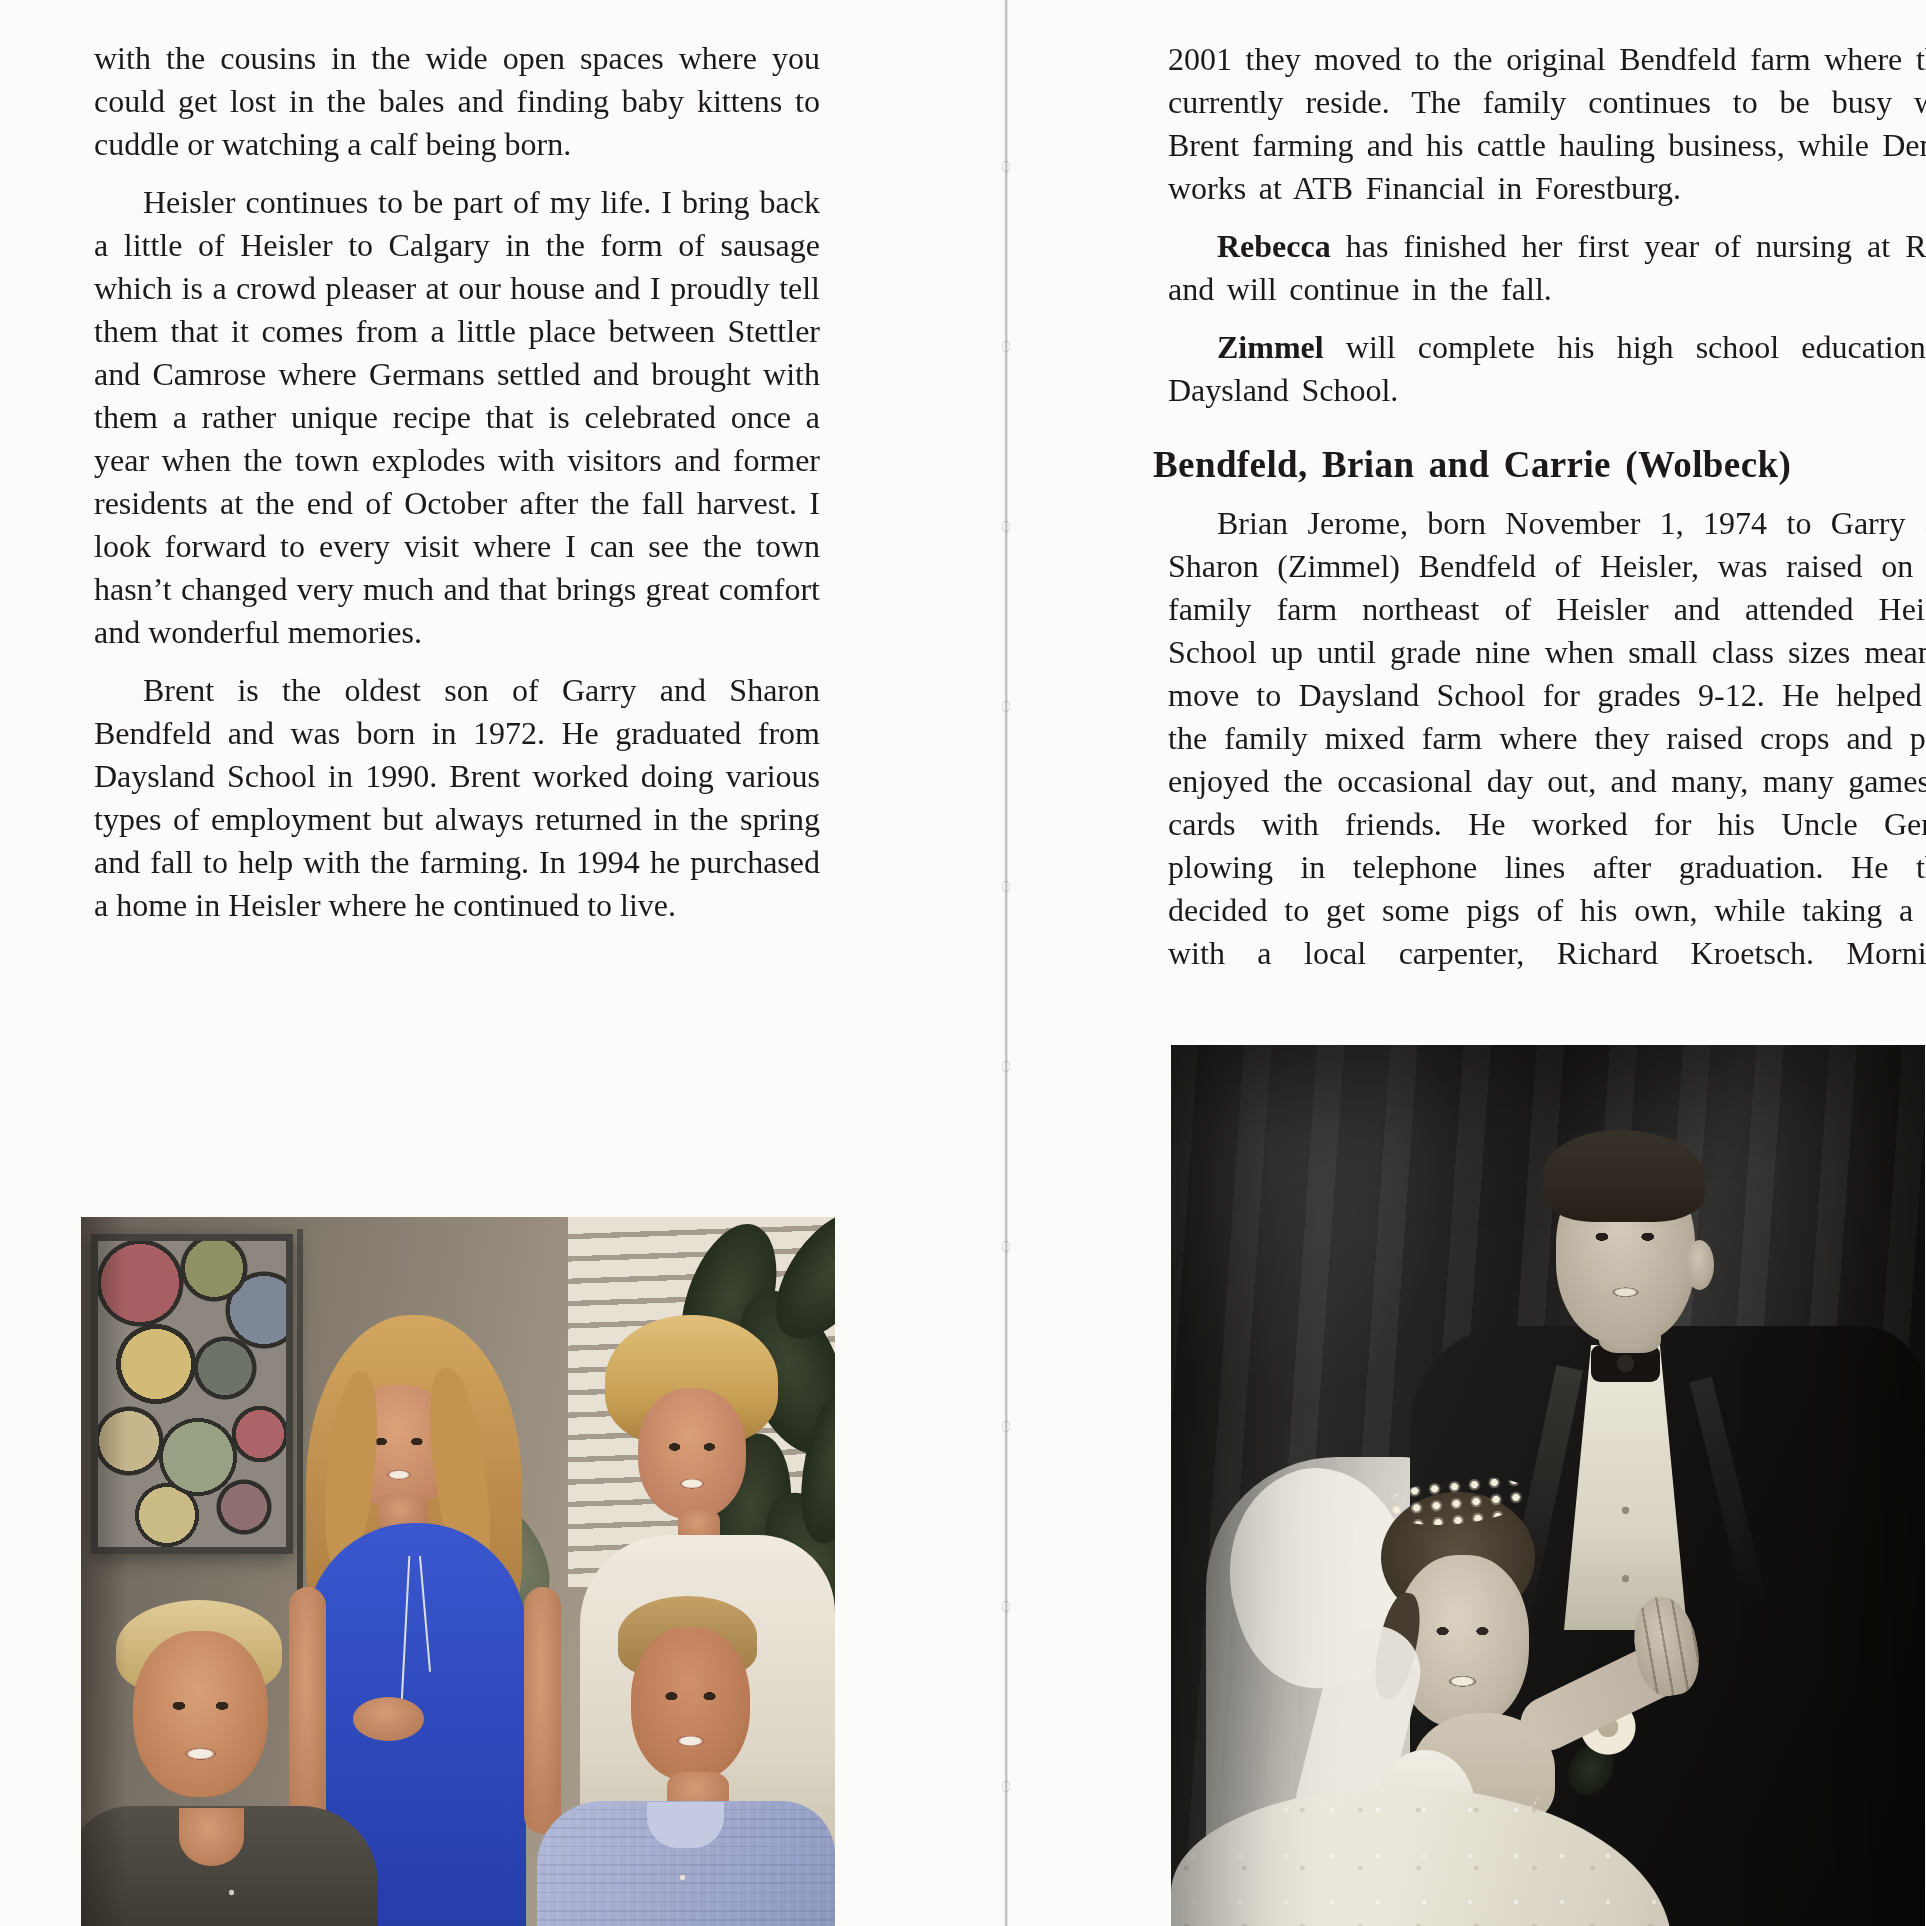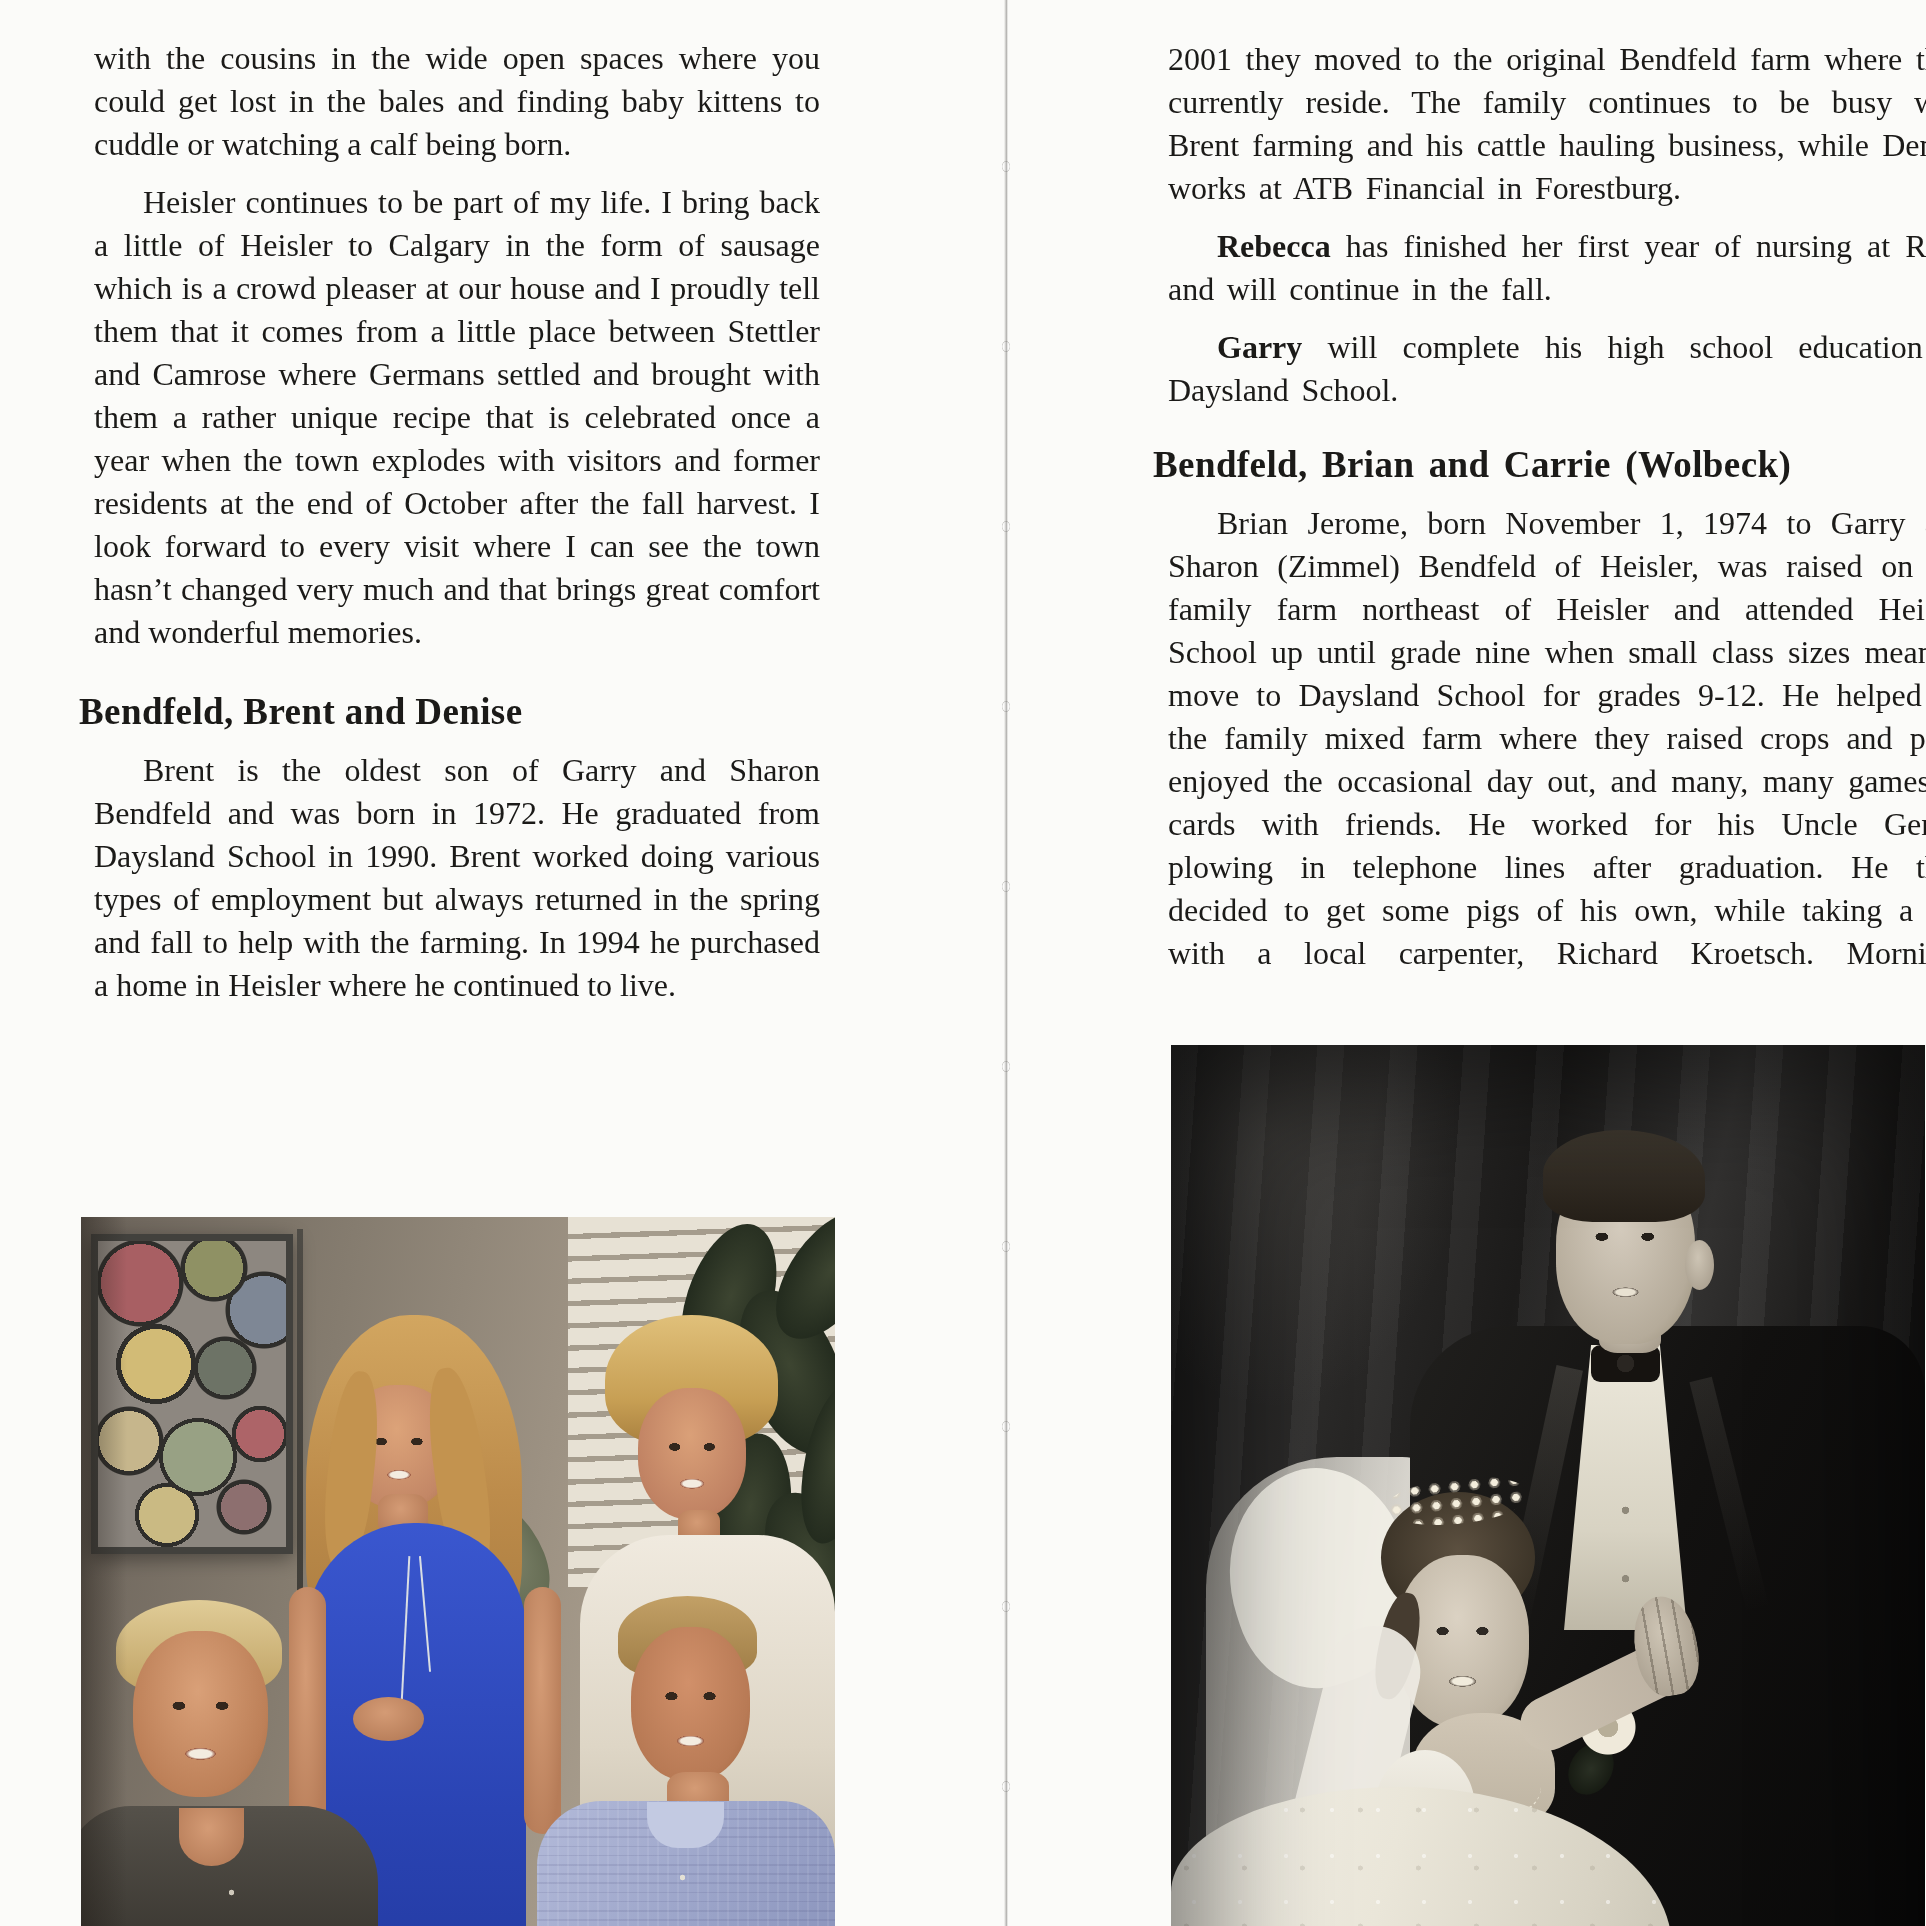--- a/index.html
+++ b/index.html
@@ -31,21 +31,20 @@
   #crease-stitches{left:996px;top:0;width:20px;height:2292px;opacity:.9;
     background-image:radial-gradient(ellipse 5.8px 7.7px at 10px 8.5px,rgba(252,252,252,.95) 0 55%,rgba(150,148,144,.5) 68%,transparent 75%);
     background-size:20px 180px;background-repeat:repeat-y;background-position:0 158px}
 </style>
 </head>
 <body>
 
 <div class="col" id="left-col">
   <p>with the cousins in the wide open spaces where you could get lost in the bales and finding baby kittens to cuddle or watching a calf being born.</p>
   <p class="indent">Heisler continues to be part of my life. I bring back a little of Heisler to Calgary in the form of sausage which is a crowd pleaser at our house and I proudly tell them that it comes from a little place between Stettler and Camrose where Germans settled and brought with them a rather unique recipe that is celebrated once a year when the town explodes with visitors and former residents at the end of October after the fall harvest. I look forward to every visit where I can see the town hasn’t changed very much and that brings great comfort and wonderful memories.</p>
-  <h2>Bendfeld, Brent and Denise</h2>
   <p class="indent">Brent is the oldest son of Garry and Sharon Bendfeld and was born in 1972. He graduated from Daysland School in 1990. Brent worked doing various types of employment but always returned in the spring and fall to help with the farming. In 1994 he purchased a home in Heisler where he continued to live.</p>
 </div>
 
 <div class="photo" id="photo-left">
   <div class="abs" style="left:487px;top:0;width:267px;height:370px;background:repeating-linear-gradient(178deg,#e7e1d4 0 17px,#a59c8d 17px 22.3px)"></div>
   <div class="abs" style="left:9.6px;top:17.3px;width:202px;height:320px;border:7px solid #42413d;box-shadow:0 5.4px 19px rgba(0,0,0,.4);background:radial-gradient(circle at 42px 42px,#a85f63 0 39px,#2f2e2b 39px 43px,transparent 44px),radial-gradient(circle at 116px 27px,#8f9164 0 29px,#2f2e2b 29px 33px,transparent 34px),radial-gradient(circle at 166px 69px,#7e8795 0 34px,#2f2e2b 34px 38px,transparent 39px),radial-gradient(circle at 58px 123px,#d2bb76 0 35px,#2f2e2b 35px 40px,transparent 40px),radial-gradient(circle at 127px 127px,#6d7366 0 27px,#2f2e2b 27px 31px,transparent 32px),radial-gradient(circle at 31px 200px,#c6b68c 0 30px,#2f2e2b 30px 34px,transparent 35px),radial-gradient(circle at 100px 216px,#98a184 0 35px,#2f2e2b 35px 39px,transparent 39px),radial-gradient(circle at 162px 193px,#ad6468 0 24px,#2f2e2b 24px 28px,transparent 28.5px),radial-gradient(circle at 69px 274px,#caba83 0 28px,#2f2e2b 28px 32px,transparent 32px),radial-gradient(circle at 146px 266px,#8d6f6f 0 23px,#2f2e2b 23px 27px,transparent 28px),#8d8780"></div>
   <div class="abs" style="left:216px;top:11.6px;width:6.2px;height:485px;background:linear-gradient(#474540,#2f2e2a);opacity:.85"></div>
 
   <div class="leaf sage" style="left:327px;top:200px;width:69px;height:139px;transform:rotate(20deg)"></div>
   <div class="leaf sage" style="left:381px;top:270px;width:77px;height:131px;transform:rotate(-35deg)"></div>
@@ -88,21 +87,21 @@
   <div class="abs" style="left:-15.4px;top:589px;width:312px;height:354px;border-radius:65px 77px 0 0;background:linear-gradient(180deg,#55514a,#37342e 45%,#211f1b)"></div>
   <div class="abs skin" style="left:98px;top:591px;width:65px;height:58px;border-radius:0 0 60% 60%"></div>
   <div class="abs" style="left:148px;top:639px;width:5.4px;height:293px;background-image:radial-gradient(circle,#cfc9bb 0 2.7px,transparent 3.1px);background-size:5.4px 73px;background-repeat:repeat-y"></div>
 
   <div class="abs ov" style="left:0;top:0;width:46px;height:943px;background:linear-gradient(to right,rgba(30,25,20,.45),transparent)"></div>
 </div>
 
 <div class="col" id="right-col">
   <p>2001 they moved to the original Bendfeld farm where they currently reside. The family continues to be busy with Brent farming and his cattle hauling business, while Denise works at ATB Financial in Forestburg.</p>
   <p class="indent"><strong>Rebecca</strong><span> has finished her first year of nursing at RDC and will continue in the fall.</span></p>
-  <p class="indent"><strong>Garry</strong><span> will complete his high school education at Daysland School.</span></p>
+  <p class="indent"><strong>Zimmel</strong><span> will complete his high school education at Daysland School.</span></p>
   <h2>Bendfeld, Brian and Carrie (Wolbeck)</h2>
   <p class="indent cont">Brian Jerome, born November 1, 1974 to Garry and Sharon (Zimmel) Bendfeld of Heisler, was raised on the family farm northeast of Heisler and attended Heisler School up until grade nine when small class sizes meant a move to Daysland School for grades 9-12. He helped on the family mixed farm where they raised crops and pigs, enjoyed the occasional day out, and many, many games of cards with friends. He worked for his Uncle Gerald plowing in telephone lines after graduation. He then decided to get some pigs of his own, while taking a job with a local carpenter, Richard Kroetsch. Mornings</p>
 </div>
 
 <div class="photo" id="photo-right">
   <div class="abs ov" style="left:0;top:0;width:754px;height:1112px;background:repeating-linear-gradient(94deg,rgba(255,255,255,.05) 0 27px,transparent 27px 73px)"></div>
   <div class="abs ov" style="left:0;top:0;width:293px;height:366px;background:radial-gradient(ellipse at 35% 25%,rgba(150,145,135,.18),transparent 70%)"></div>
 
   <div class="abs" style="left:208px;top:693px;width:200px;height:418px;background:#0c0c0b;transform:rotate(16deg)"></div>
 

